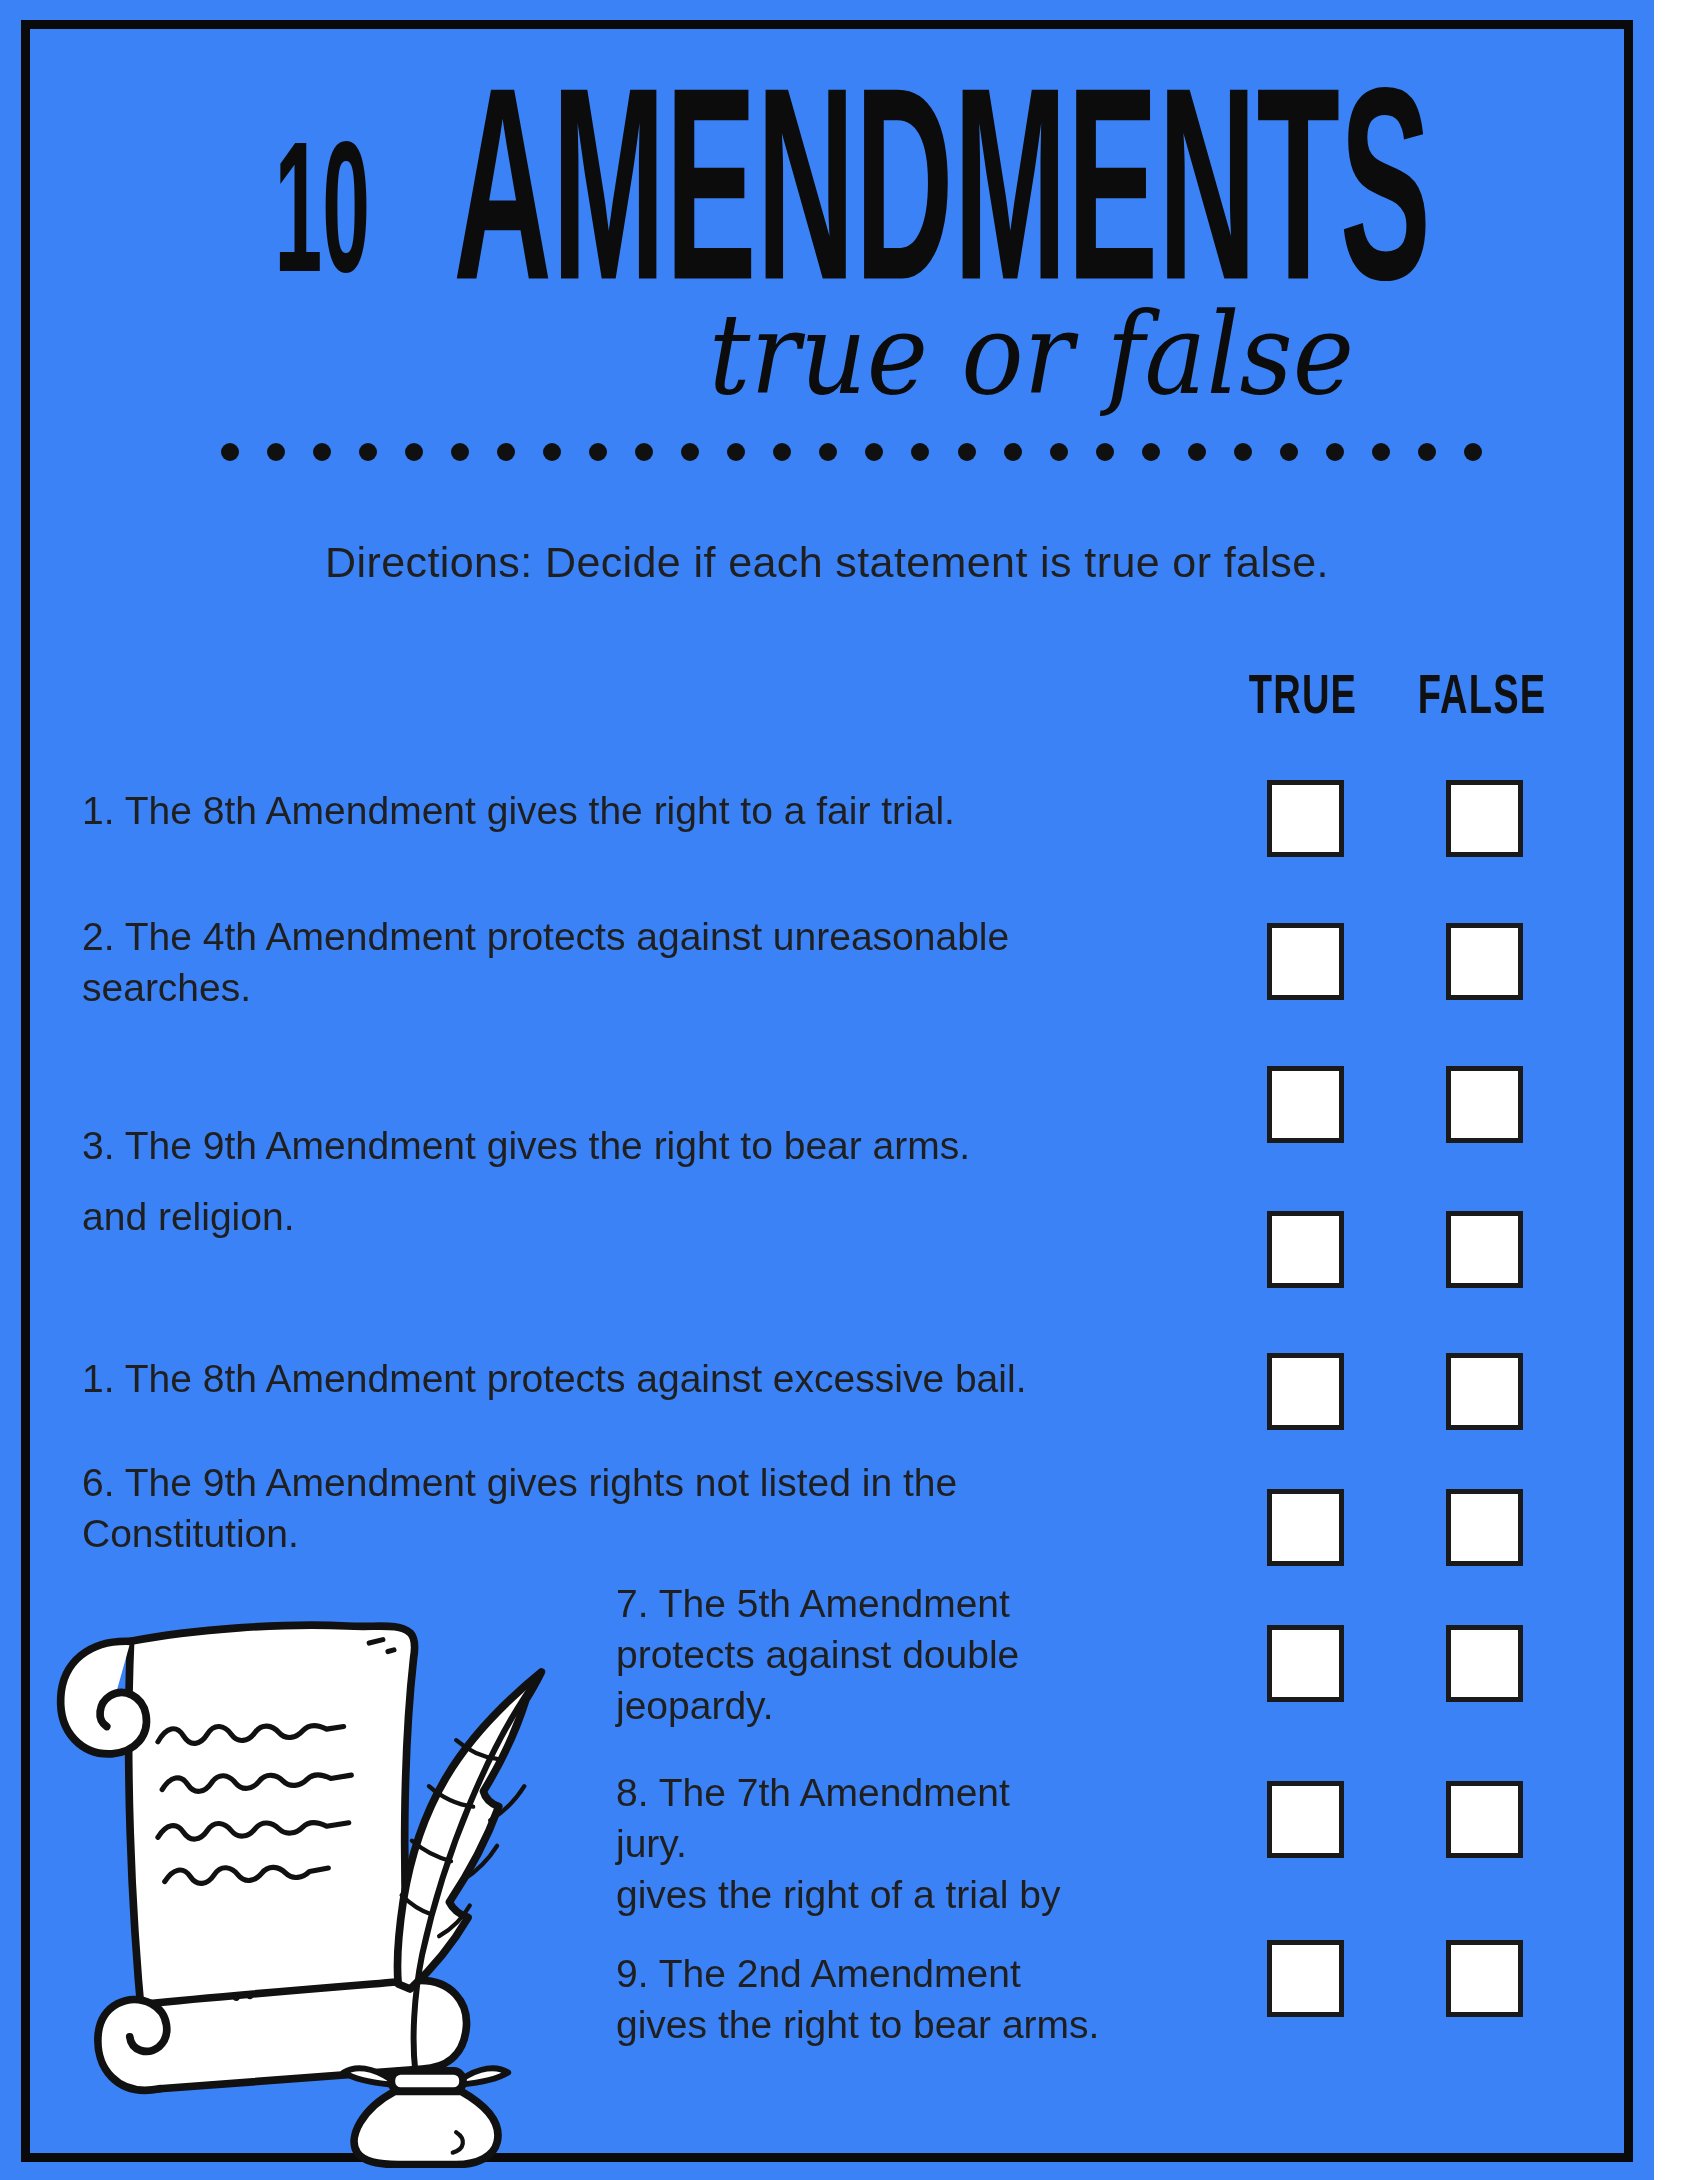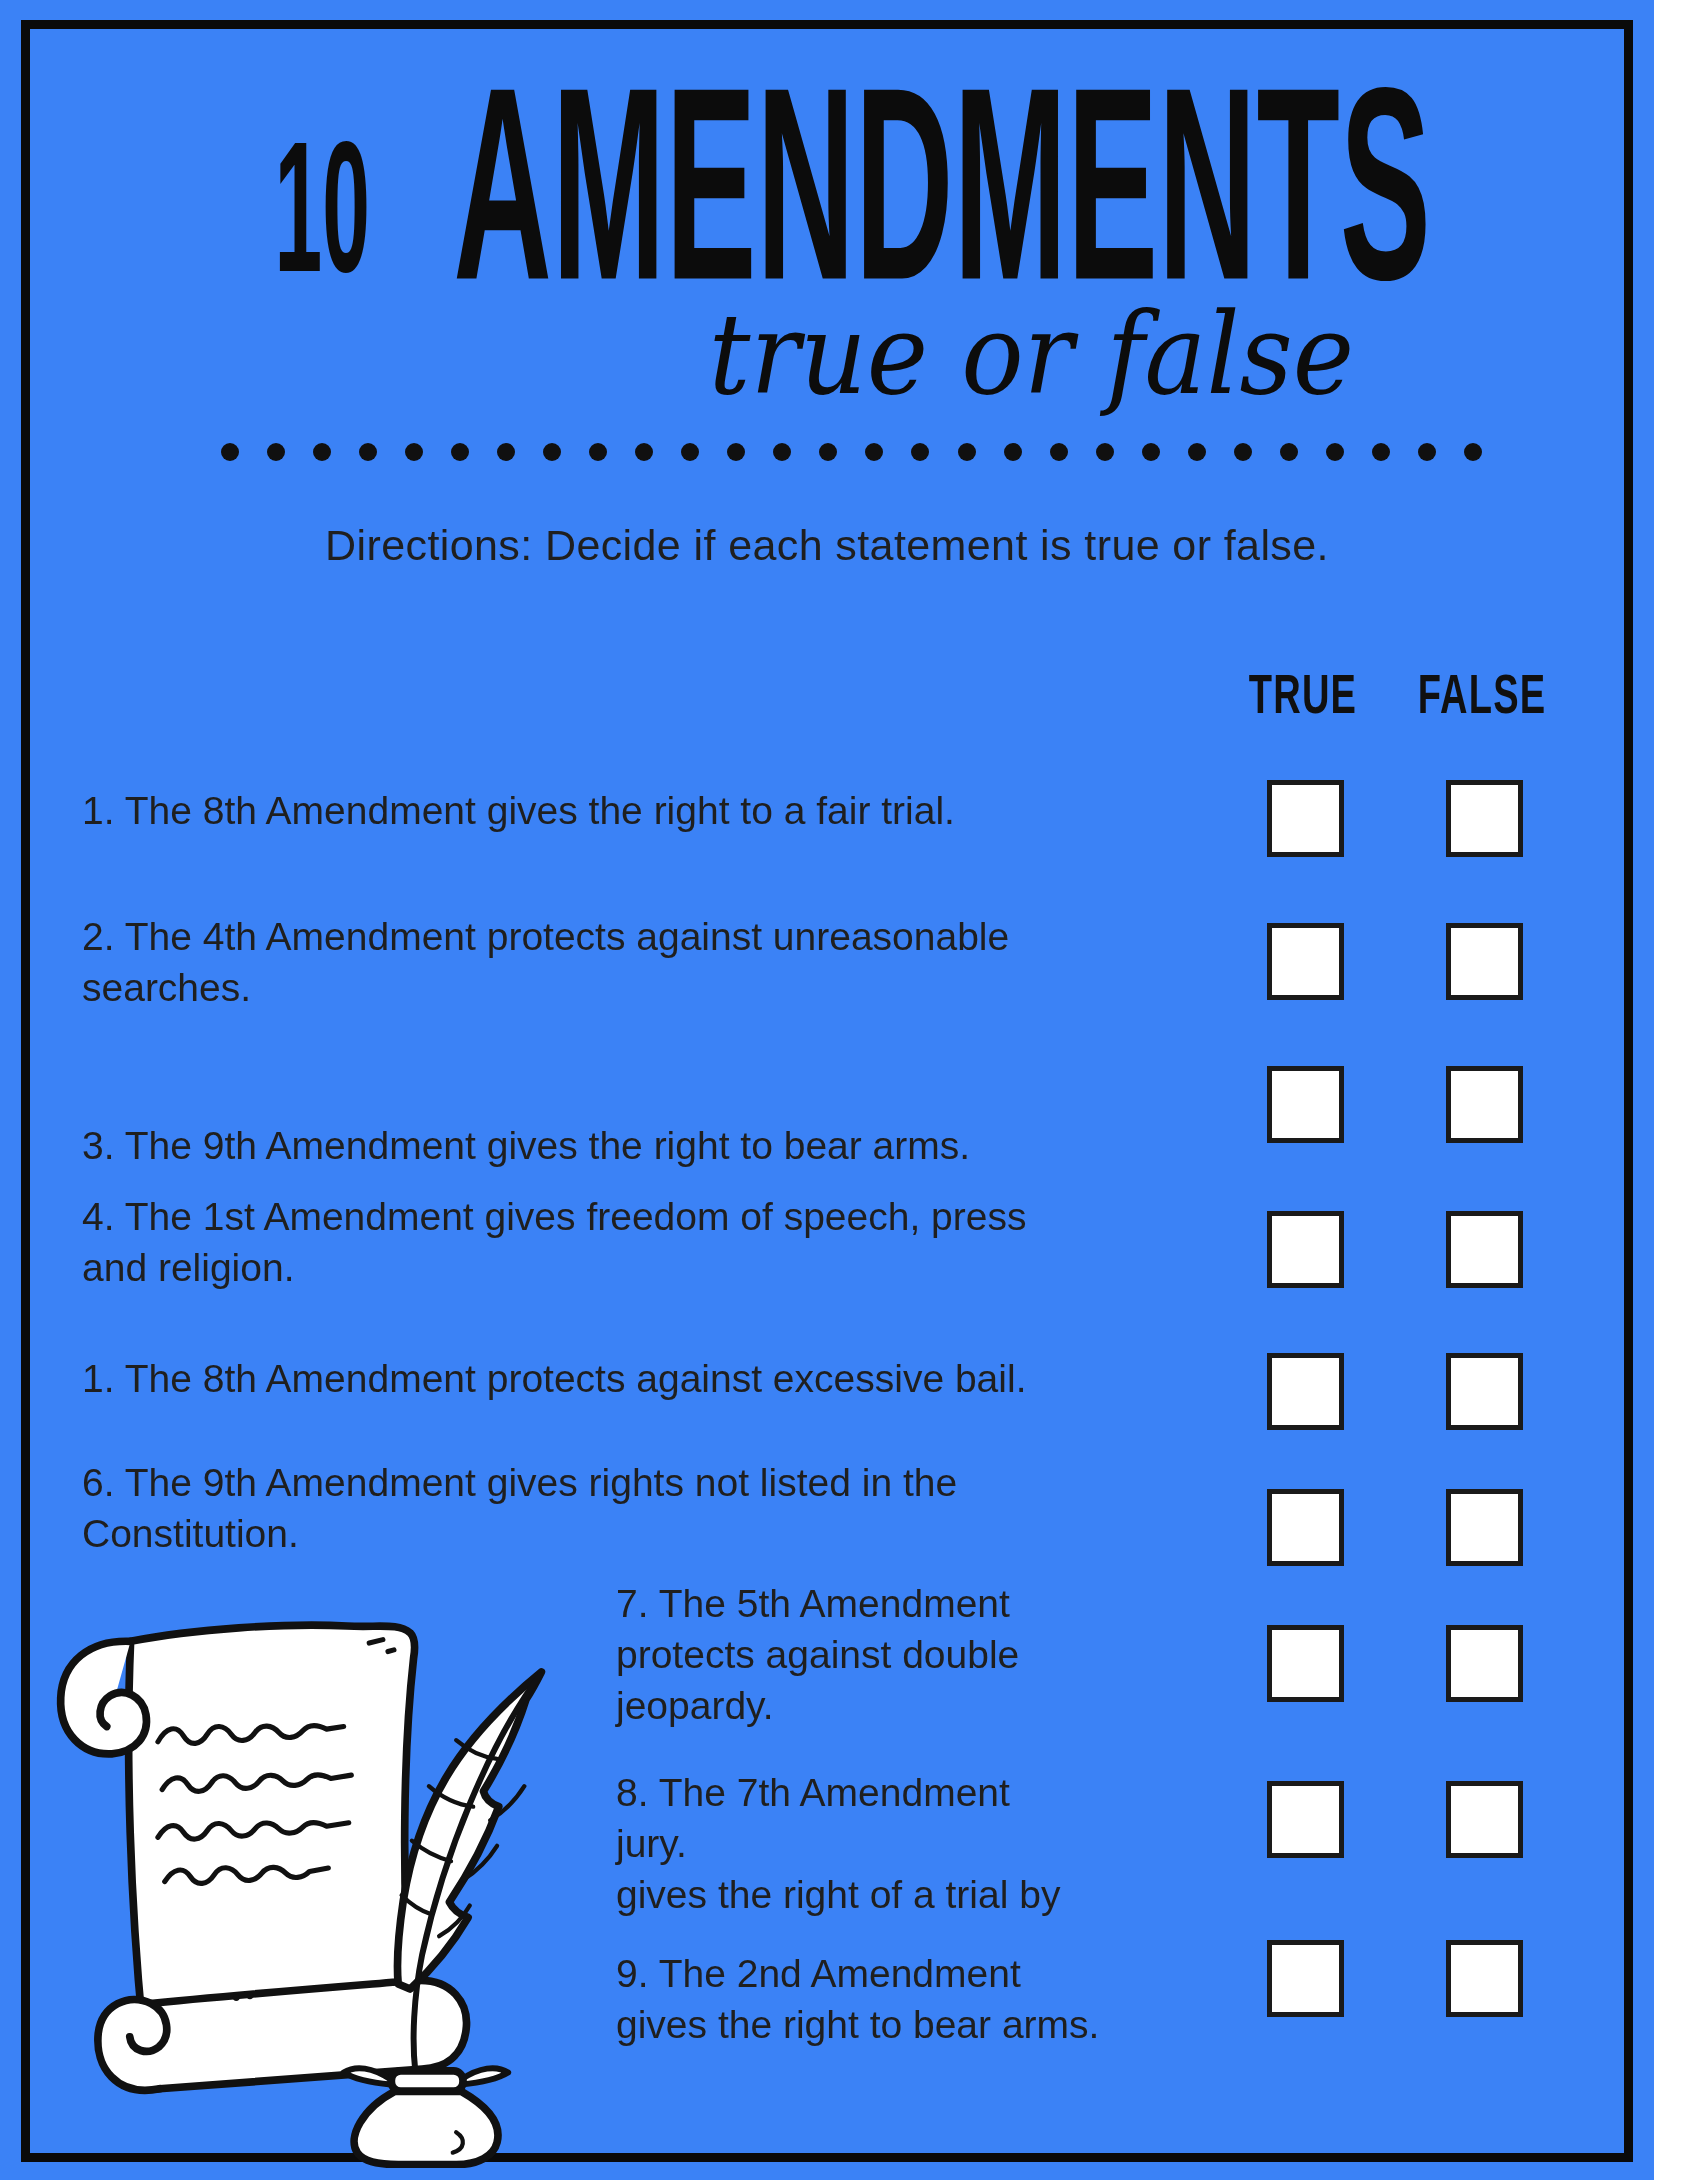--- a/index.html
+++ b/index.html
@@ -15,21 +15,21 @@
     left:21px;top:19.6px;right:21px;bottom:19px;
     border:9.4px solid #0a0a0a;
   }
   .title-svg{position:absolute;left:0;top:0;}
   .dots{
     position:absolute;left:221px;top:442px;width:1261px;height:19px;
     display:flex;justify-content:space-between;align-items:center;
   }
   .dot{width:18px;height:18px;border-radius:50%;background:#101010;flex:0 0 auto;}
   .directions{
-    position:absolute;left:0;right:0;top:521px;
+    position:absolute;left:0;right:0;top:538px;
     text-align:center;font-size:43px;color:#1f1f1f;letter-spacing:0.4px;
   }
   .col-head{
     position:absolute;top:661px;
     font-weight:700;font-size:56px;color:#101010;letter-spacing:1.7px;
     transform:translateX(-50%) scaleX(0.68);transform-origin:center;
     white-space:nowrap;
   }
   .col-head.true{left:1303px;}
   .col-head.false{left:1482px;}
@@ -95,21 +95,20 @@
         <div class="qline">1. The 8th Amendment gives the right to a fair trial.</div>
       </div>
       <div class="question" style="left: 72px; top: 911px;">
         <div class="qline">2. The 4th Amendment protects against unreasonable</div>
         <div class="qline">searches.</div>
       </div>
       <div class="question" style="left: 72px; top: 1120px;">
         <div class="qline">3. The 9th Amendment gives the right to bear arms.</div>
       </div>
       <div class="question" style="left: 72px; top: 1191px;">
-        <div class="qline">4. The 1st Amendment gives freedom of speech, press</div>
         <div class="qline">and religion.</div>
       </div>
       <div class="question" style="left: 72px; top: 1353px;">
         <div class="qline">1. The 8th Amendment protects against excessive bail.</div>
       </div>
       <div class="question" style="left: 72px; top: 1457px;">
         <div class="qline">6. The 9th Amendment gives rights not listed in the</div>
         <div class="qline">Constitution.</div>
       </div>
       <div class="question" style="left: 606px; top: 1578px;">

